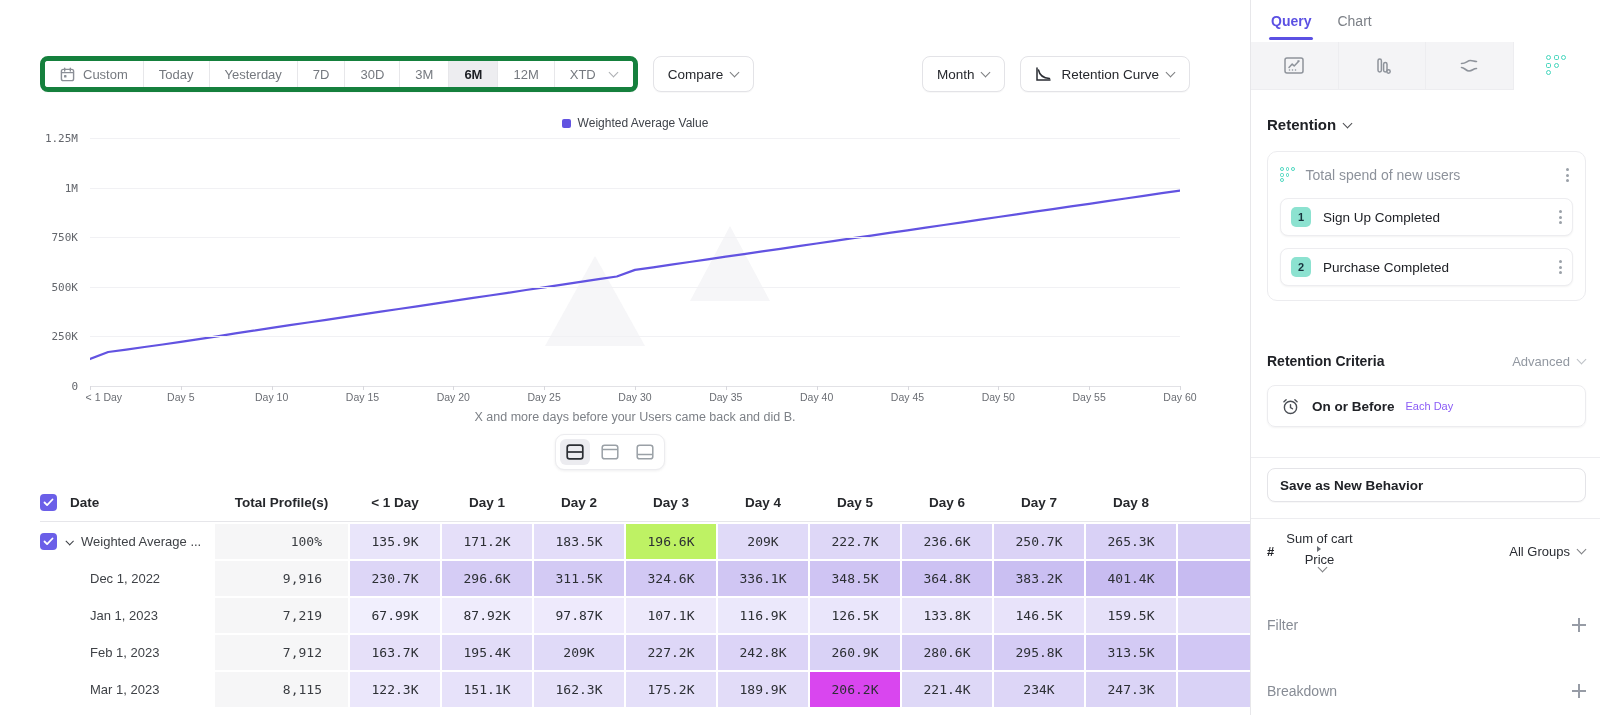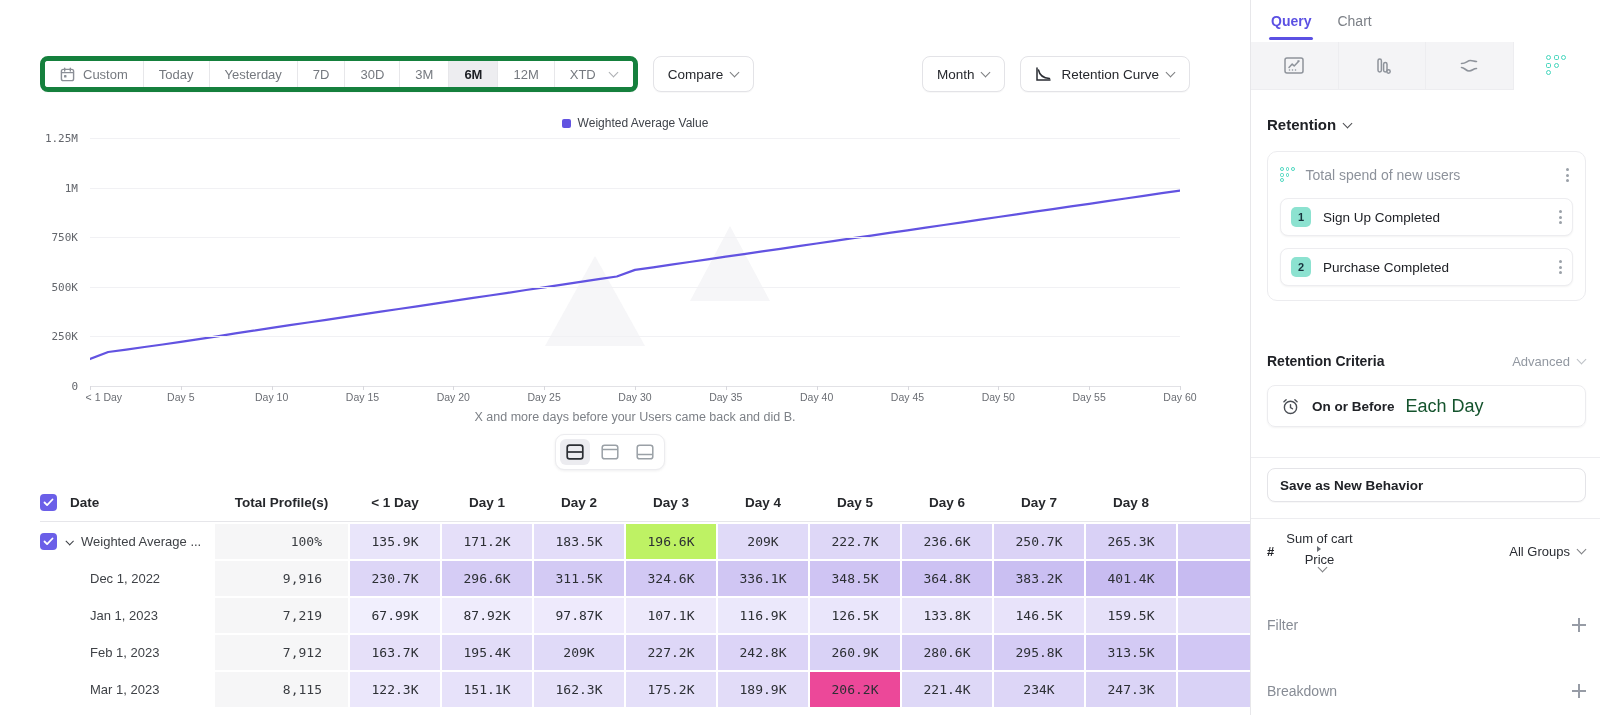--- a/index.html
+++ b/index.html
@@ -79,21 +79,21 @@
   .kebab { display:flex; flex-direction:column; gap:2.5px; padding:4px; cursor:pointer; }
   .kebab i { width:3px; height:3px; border-radius:50%; background:#9aa0a8; }
   .step { margin-top:12px; height:38px; border:1px solid #ededf0; border-radius:8px; box-shadow:0 1px 2px rgba(16,18,25,.05); display:flex; align-items:center; gap:12px; padding:0 6px 0 10px; background:#fff; }
   .badge { width:20px; height:20px; border-radius:5px; background:#8ce2d0; color:#16323c; font-size:11px; font-weight:700; display:flex; align-items:center; justify-content:center; }
   .step-label { flex:1; font-size:13.5px; font-weight:500; color:#202227; }
   .criteria-row { display:flex; align-items:center; margin-top:52px; }
   .criteria-label { font-size:14px; font-weight:700; color:#202227; flex:1; }
   .advanced { display:flex; align-items:center; font-size:13px; color:#9298a1; cursor:pointer; }
   .cond-card { margin-top:16px; height:42px; border:1px solid #ececef; border-radius:8px; box-shadow:0 1px 2px rgba(16,18,25,.05); display:flex; align-items:center; gap:11px; padding:0 12px; }
   .cond-bold { font-size:13.5px; font-weight:700; color:#202227; }
-  .cond-rest { font-size:18px; color:#14532d; }
+  .cond-rest { font-size:11px; color:#8b5cf6; }
   .divider { height:1px; background:#ededf0; margin:30px -14px 0 -16px; }
   .divider.tight { margin-top:16px; }
   .save-btn { margin-top:10px; width:100%; height:34px; border:1px solid #e4e4e8; border-radius:8px; background:#fff; display:flex; align-items:center; padding:0 12px; font-size:13.5px; font-weight:600; color:#202227; cursor:pointer; font-family:inherit; box-shadow:0 1px 1px rgba(16,18,25,.03); }
   .measure-row { display:flex; align-items:center; margin-top:12px; font-size:13px; color:#2a2d33; }
   .hash { font-weight:600; color:#202227; margin-right:12px; }
   .tri { width:0; height:0; border-left:4px solid #6b6f76; border-top:3.5px solid transparent; border-bottom:3.5px solid transparent; margin:0 6px; }
   .groups { margin-left:auto; display:flex; align-items:center; cursor:pointer; }
   .side-sect { display:flex; align-items:center; margin-top:46px; }
   .side-sect .lbl { flex:1; font-size:14px; color:#878c95; }
   .plus { position:relative; width:14px; height:14px; cursor:pointer; }
@@ -346,21 +346,21 @@
           <div class="trow">
             <div class="cell date indent">
               <span class="ellip">Mar 1, 2023</span>
             </div>
             <div class="cell profiles mono">8,115</div>
             <div class="cell mono" style="background: rgb(235, 231, 251);">122.3K</div>
             <div class="cell mono" style="background: rgb(231, 226, 250);">151.1K</div>
             <div class="cell mono" style="background: rgb(230, 225, 249);">162.3K</div>
             <div class="cell mono" style="background: rgb(228, 223, 249);">175.2K</div>
             <div class="cell mono" style="background: rgb(226, 220, 248);">189.9K</div>
-            <div class="cell mono" style="background: #ec4899;">206.2K</div>
+            <div class="cell mono" style="background: #d946ef;">206.2K</div>
             <div class="cell mono" style="background: rgb(222, 216, 247);">221.4K</div>
             <div class="cell mono" style="background: rgb(221, 214, 247);">234K</div>
             <div class="cell mono" style="background: rgb(219, 212, 246);">247.3K</div>
             <div class="cell" style="background: rgb(217, 210, 246);"></div>
           </div>
         </div>
     </div>
   </div>
 
   <div class="sidebar">

